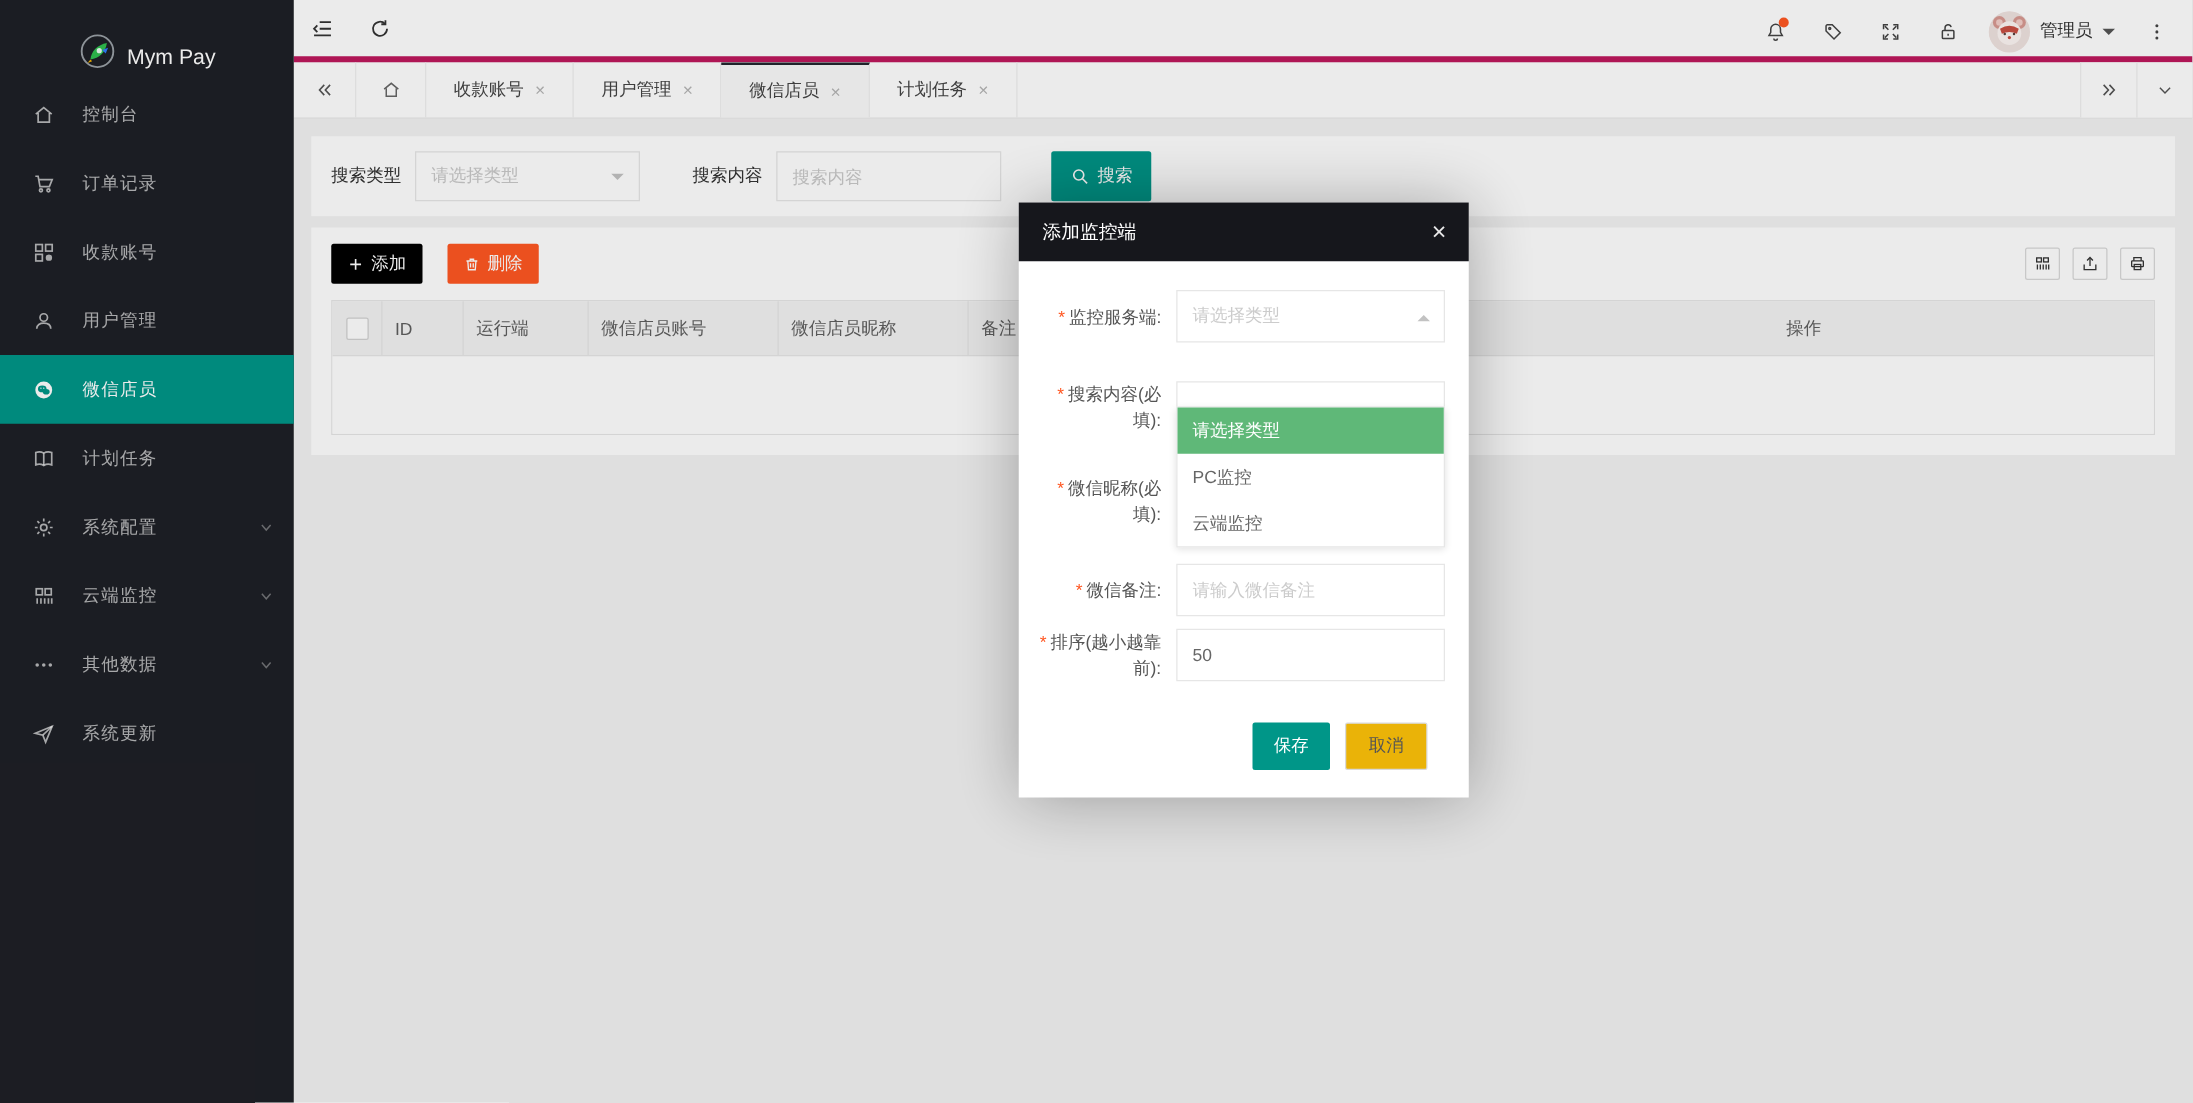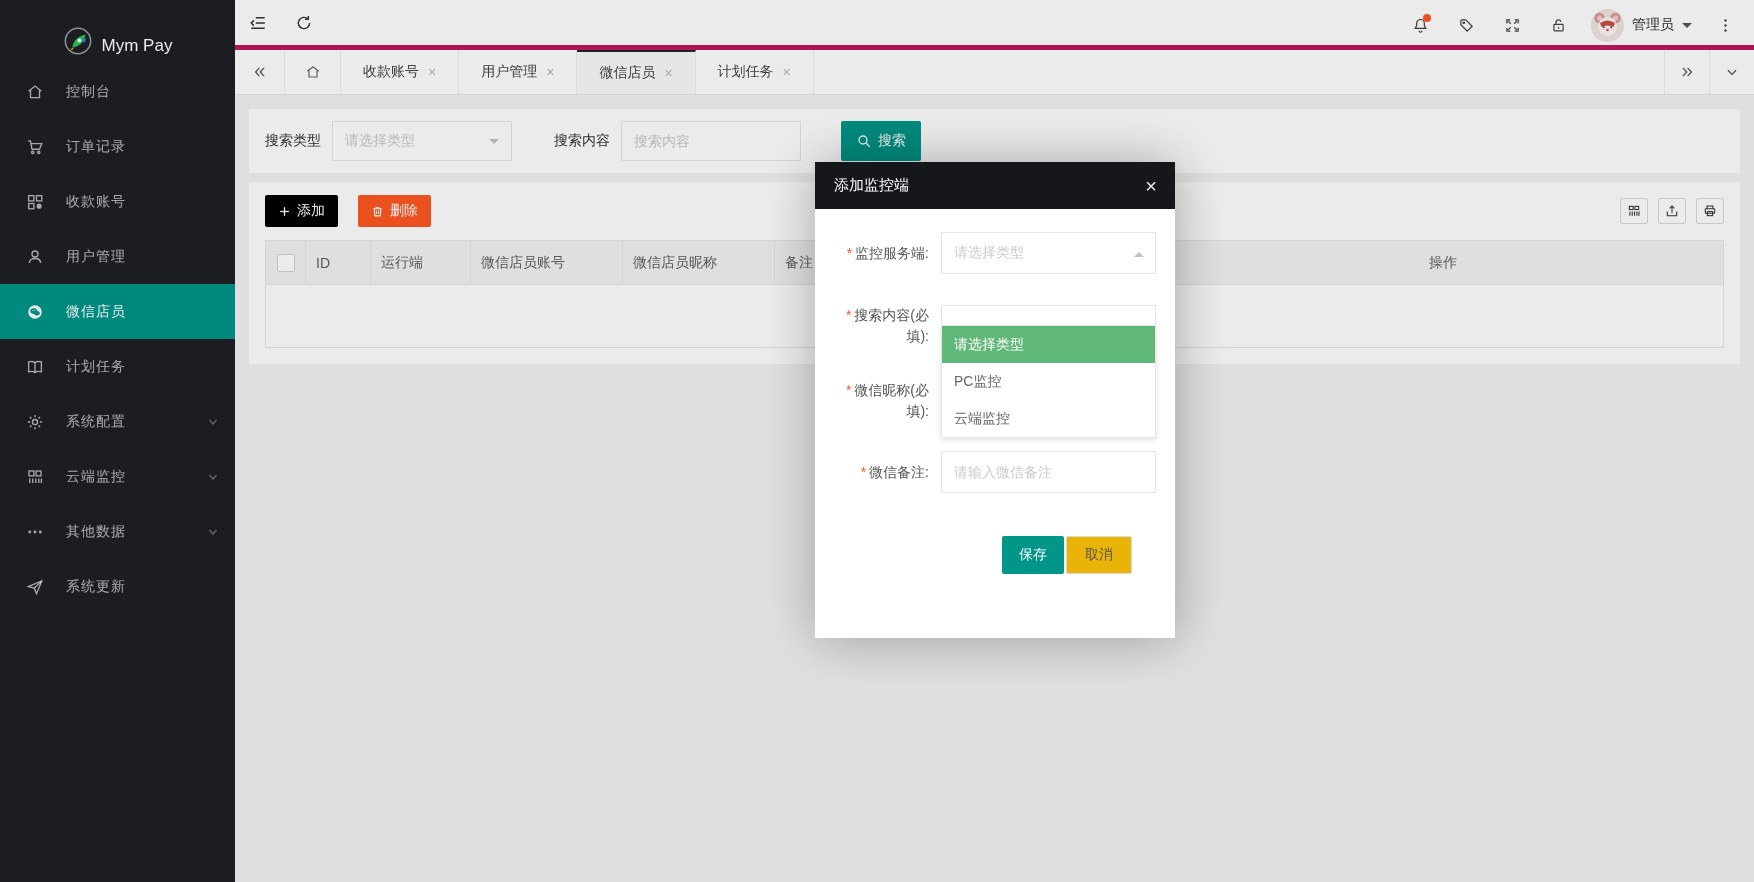--- a/index.html
+++ b/index.html
@@ -92,21 +92,21 @@
   .req { color:#ff5722; margin-right:3px; font-style:normal; }
   .f-input { width:215px; height:42px; border:1px solid #e6e6e6; padding:16px 12px; font-size:14px; color:#666; font-family:inherit; }
   .f-input::placeholder { color:#ccc; }
   .f-select { width:215px; height:42px; border:1px solid #e6e6e6; display:flex; align-items:center; padding:0 28px 0 12px; color:#ccc; position:relative; cursor:pointer; }
   .f-select .arr-up { position:absolute; right:11px; top:19px; width:0; height:0; border:5px solid transparent; border-bottom-color:#c2c2c2; margin-top:-5px; }
   .mb1 { margin-bottom:31px; } .mb2 { margin-bottom:33px; } .mb3 { margin-bottom:29px; } .mb4 { margin-bottom:10px; }
   .dd-panel { position:absolute; left:126px; top:116px; width:215px; background:#fff; border:1px solid #e6e6e6;
               box-shadow:0 2px 6px rgba(0,0,0,.12); z-index:5; }
   .dd-opt { height:37px; line-height:37px; padding:0 12px; color:#666; cursor:pointer; white-space:nowrap; overflow:hidden; }
   .dd-opt.sel { color:#fff; }
-  .m-foot { display:flex; gap:2px; padding:33px 0 0 171px; }
+  .m-foot { display:flex; gap:12px; padding:33px 0 0 171px; }
   .btn-save { width:62px; height:38px; }
   .btn-cancel { width:66px; height:38px; background:#eab308; border:1px solid #d9d9d9; border-radius:2px; color:#555; font-size:14px; font-family:inherit; cursor:pointer; }
 </style>
 </head>
 <body>
 
 <div class="sidebar">
   <div class="logo">
     <span>
       <svg width="30" height="30" viewBox="0 0 32 32" fill="none">
@@ -503,20 +503,24 @@
     <div class="f-row mb3">
       <div class="f-label"><i class="req">*</i><span>微信昵称(必填):</span></div>
       <input class="f-input" placeholder="请输入微信昵称" style="">
     </div>
 
     <div class="f-row mb4">
       <div class="f-label"><i class="req">*</i><span>微信备注:</span></div>
       <input class="f-input" placeholder="请输入微信备注" style="">
     </div>
 
+    <div class="f-row">
+      <div class="f-label"><i class="req">*</i><span>排序(越小越靠前):</span></div>
+      <input class="f-input" value="50" style="">
+    </div>
 
     <div class="dd-panel">
       <div class="dd-opt sel" style="background:#5FB878">请选择类型</div>
       <div class="dd-opt">PC监控</div>
       <div class="dd-opt">云端监控</div>
     </div>
 
     <div class="m-foot">
       <button class="btn btn-save" style="background:#009688">保存</button>
       <button class="btn-cancel">取消</button>

